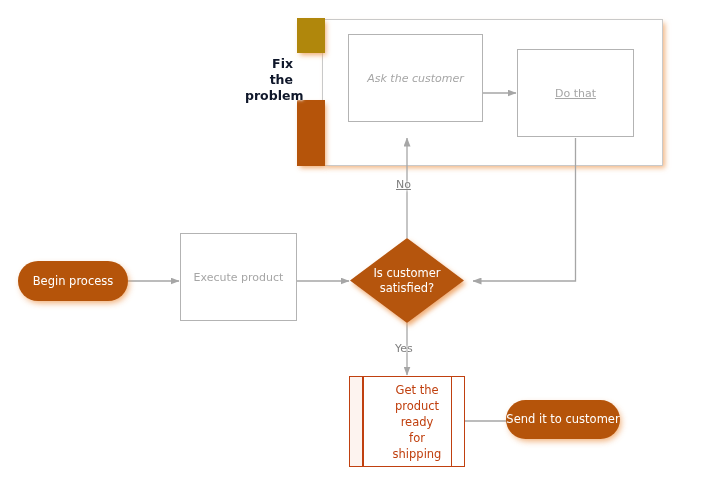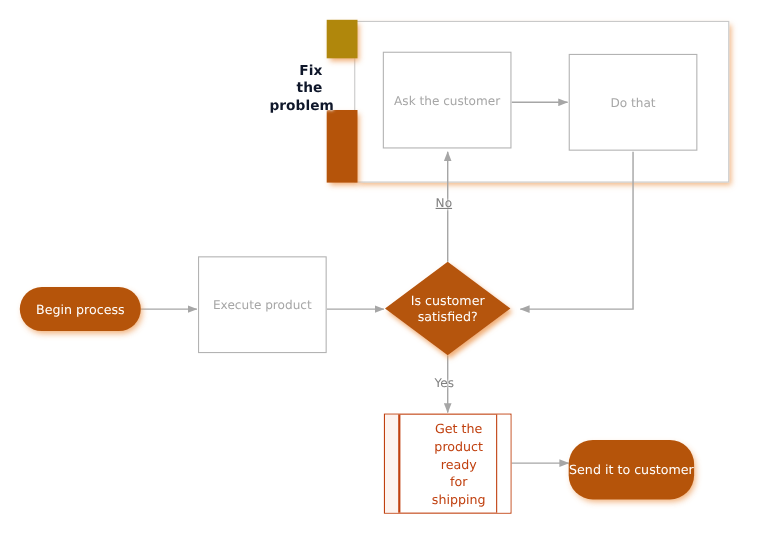--- a/index.html
+++ b/index.html
@@ -83,29 +83,31 @@
     justify-content: center;
     text-align: center;
     color: #a6a6a6;
     font-size: 11px;
     line-height: 15px;
     z-index: 10;
   }
 
   #box-ask {
     left: 348px;
-    top: 47px;
-    width: 117px;
+    top: 34px;
+    width: 135px;
     height: 88px;
+    font-style: italic;
   }
   #box-dothat {
     left: 517px;
     top: 49px;
     width: 117px;
     height: 88px;
+    text-decoration: underline;
   }
   #box-execute {
     left: 180px;
     top: 233px;
     width: 117px;
     height: 88px;
   }
 
   
   .terminator {
@@ -123,24 +125,24 @@
     box-shadow: 2px 3px 6px -1px rgba(237, 157, 90, 0.85);
     z-index: 10;
   }
   #term-begin {
     left: 18px;
     top: 261px;
     width: 110px;
     height: 40px;
   }
   #term-send {
-    left: 517px;
+    left: 506px;
     top: 400px;
     width: 114px;
-    height: 54px;
+    height: 39px;
   }
 
   
   #decision-wrap {
     position: absolute;
     left: 350px;
     top: 238px;
     width: 114px;
     height: 85px;
     z-index: 10;

